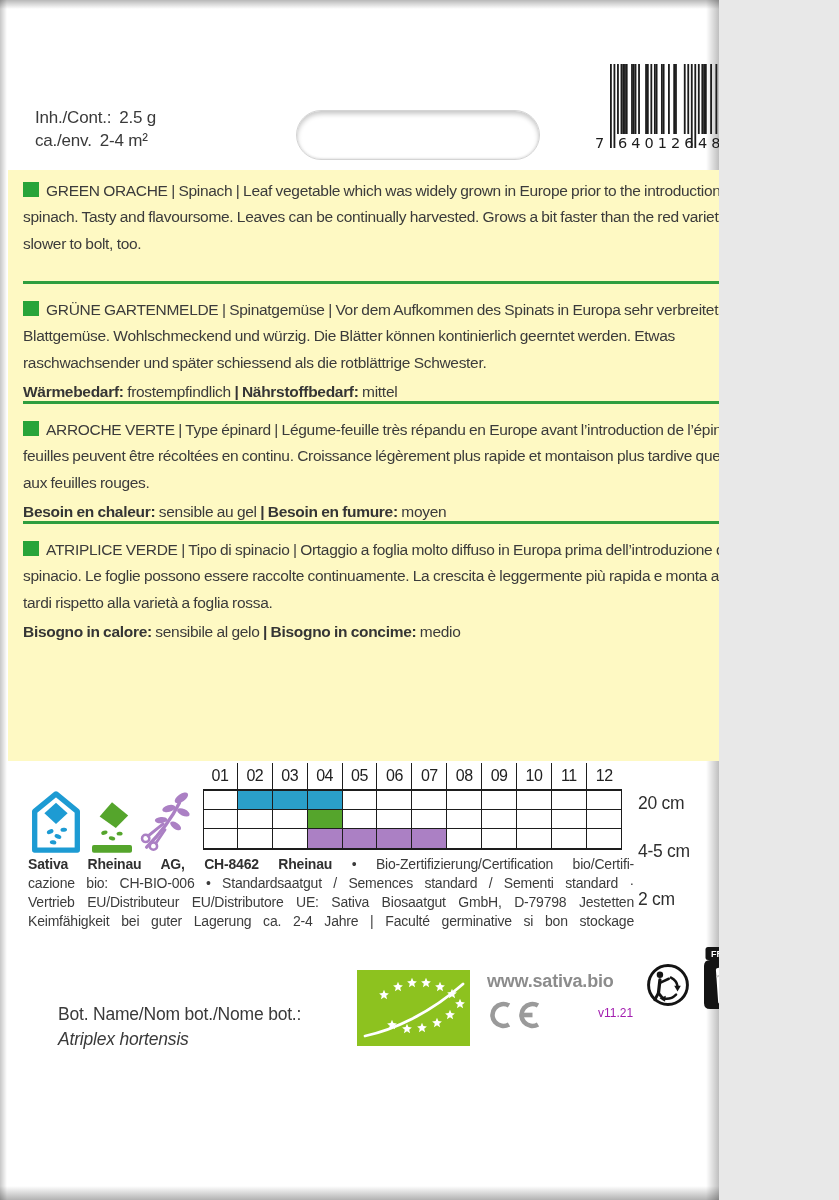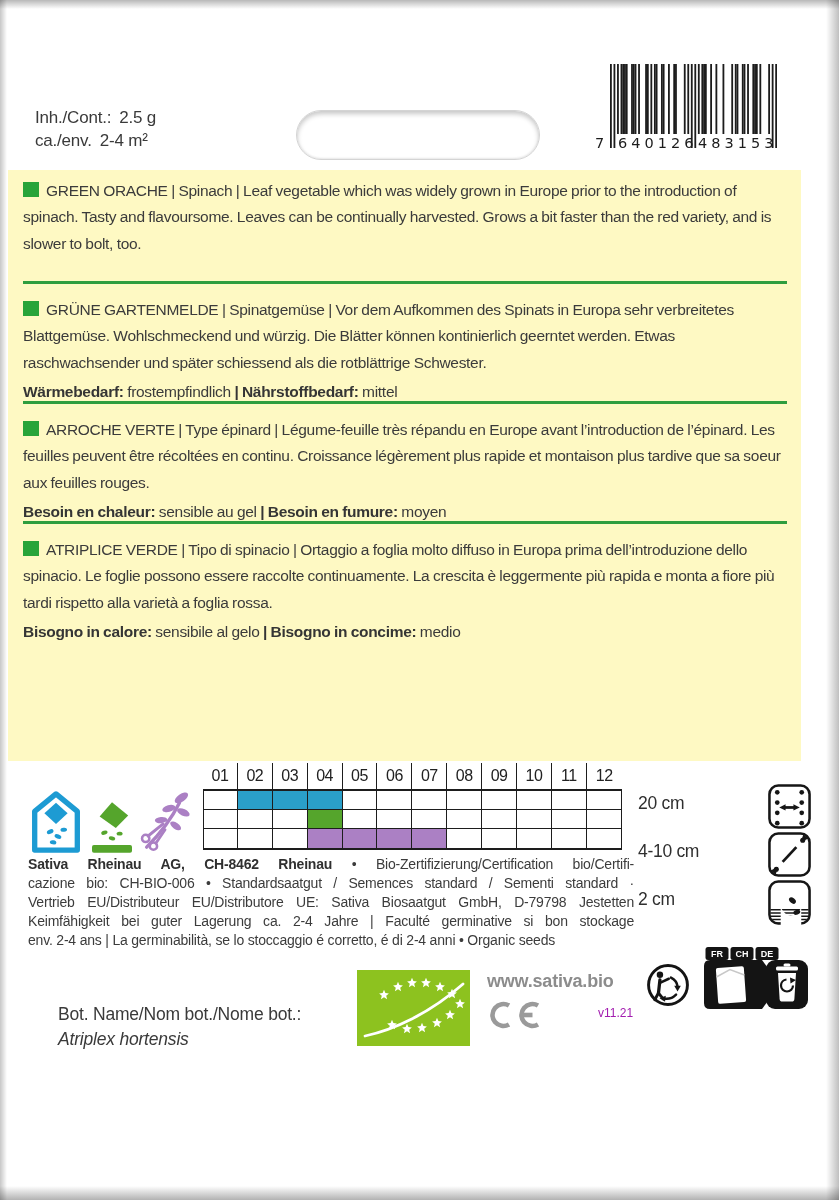--- a/index.html
+++ b/index.html
@@ -1,17 +1,17 @@
 <!DOCTYPE html>
 <html><head>
 <meta charset="utf-8">
 <style>
   html,body{margin:0;padding:0;background:#e8e8e8;}
-  .page{position:relative;width:839px;height:1200px;background:#fff;overflow:hidden;
-        font-family:"Liberation Sans",sans-serif;color:#3b3b3b;}
+  .page{position:relative;width:674px;height:1200px;background:#fff;overflow:hidden;
+        font-family:"Liberation Sans",sans-serif;color:#3b3b3b;padding-left:45px;}
   .edge{position:absolute;pointer-events:none;}
   .edge-top{left:0;top:0;right:0;height:9px;background:linear-gradient(rgba(0,0,0,.28),rgba(0,0,0,0));}
   .edge-left{left:0;top:0;bottom:0;width:7px;background:linear-gradient(90deg,rgba(0,0,0,.22),rgba(0,0,0,0));}
   .edge-right{right:0;top:0;bottom:0;width:13px;background:linear-gradient(270deg,rgba(0,0,0,.25),rgba(0,0,0,0));}
   .edge-bottom{left:0;bottom:0;right:0;height:14px;background:linear-gradient(0deg,rgba(0,0,0,.3),rgba(0,0,0,0));}
 
   .pack-info{position:absolute;left:35px;top:106px;font-size:17px;line-height:23px;color:#3a3a3a;letter-spacing:-.2px;}
   .pack-info .val{margin-left:8px;}
 
   .hang-hole{position:absolute;left:296px;top:110px;width:242px;height:48px;border-radius:25px;
@@ -263,21 +263,21 @@
       <circle cx="34.5" cy="8.5" r="2.4"></circle>
         <circle cx="34.5" cy="19" r="2.4"></circle>
         <circle cx="34.5" cy="29.5" r="2.4"></circle>
         <circle cx="34.5" cy="40" r="2.4"></circle>
       <polygon points="11.5,24 18,20.8 18,27.2"></polygon>
       <polygon points="32.5,24 26,20.8 26,27.2"></polygon>
     </g>
     <line x1="16.5" y1="24" x2="27.5" y2="24" stroke="#161616" stroke-width="2.8"></line>
   </svg>
 
-  <div class="sp-label" style="top:841px">4-10 cm</div>
+  <div class="sp-label" style="top:841px">4-5 cm</div>
   <svg class="sp-icon" style="top:832px" width="45" height="45" viewBox="0 0 44 46">
     <rect x="1.5" y="1.5" width="41" height="43" rx="9" fill="#fff" stroke="#161616" stroke-width="2.6"></rect>
     <g fill="#161616">
       <circle cx="8.5" cy="38" r="2.6"></circle>
         <circle cx="35.5" cy="8.5" r="2.6"></circle>
       <polygon points="0,0 8,-3.4 8,3.4" transform="translate(10.5,35.5) rotate(131)"></polygon>
       <polygon points="0,0 8,-3.4 8,3.4" transform="translate(33.5,10.5) rotate(-49)"></polygon>
     </g>
     <line x1="15" y1="30.5" x2="29" y2="15.5" stroke="#161616" stroke-width="2.8"></line>
   </svg>
@@ -302,21 +302,20 @@
       <ellipse cx="25" cy="21" rx="4" ry="2.6" transform="rotate(40 25 21)"></ellipse>
       <ellipse cx="29.5" cy="33" rx="3.6" ry="2.4" transform="rotate(-20 29.5 33)"></ellipse>
     </g>
   </svg>
 
   <div class="company">
     <div class="jline"><b>Sativa Rheinau AG, CH-8462 Rheinau</b><span> • Bio-Zertifizierung/Certification bio/Certifi-</span></div>
     <div class="jline"><span>cazione bio: CH-BIO-006 • Standardsaatgut / Semences standard / Sementi standard ·</span></div>
     <div class="jline"><span>Vertrieb EU/Distributeur EU/Distributore UE: Sativa Biosaatgut GmbH, D-79798 Jestetten</span></div>
     <div class="jline"><span>Keimfähigkeit bei guter Lagerung ca. 2-4 Jahre | Faculté germinative si bon stockage</span></div>
-    <div><span>env. 2-4 ans | La germinabilità, se lo stoccaggio é corretto, é di 2-4 anni • Organic seeds</span></div>
   </div>
 
   <div class="bot-label">Bot. Name/Nom bot./Nome bot.:</div>
   <div class="bot-name">Atriplex hortensis</div>
 
   <svg class="eu-logo" width="113" height="76" viewBox="0 0 113 76">
     <rect x="0" y="0" width="113" height="76" fill="#8dc21f"></rect>
     <path d="M8,66 C36,60 72,44 106,14" fill="none" stroke="#fff" stroke-width="2.8" stroke-linecap="round"></path>
     <g id="eu-stars" fill="#fff">
         <polygon points="27.0,19.8 28.4,23.1 31.9,23.4 29.2,25.7 30.1,29.2 27.0,27.3 23.9,29.2 24.8,25.7 22.1,23.4 25.6,23.1"></polygon>

